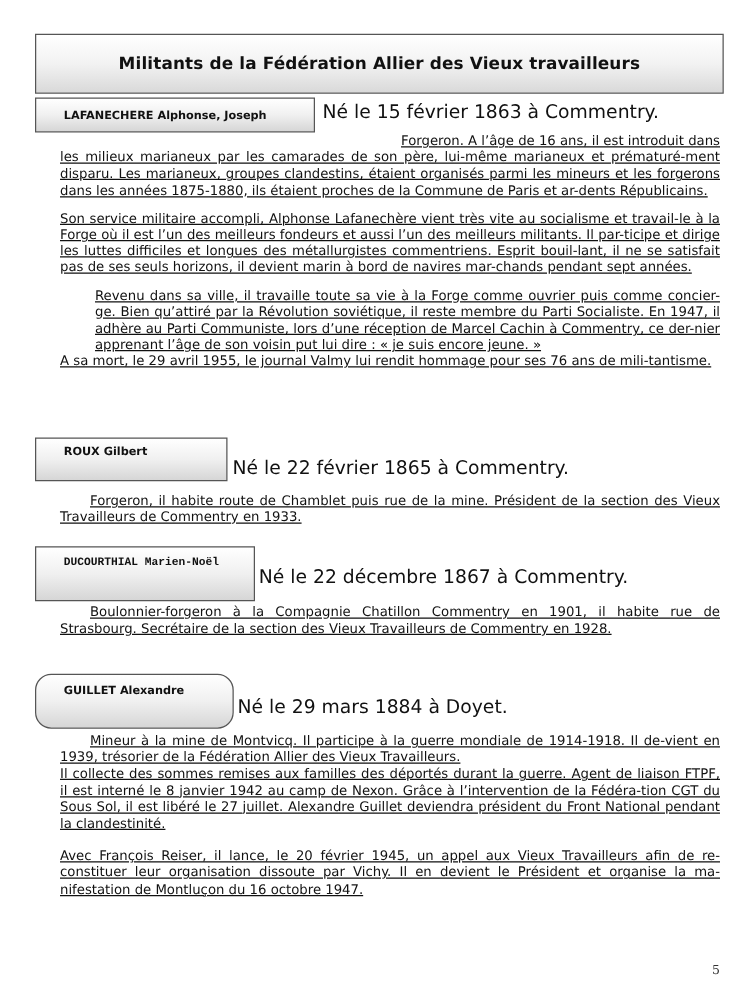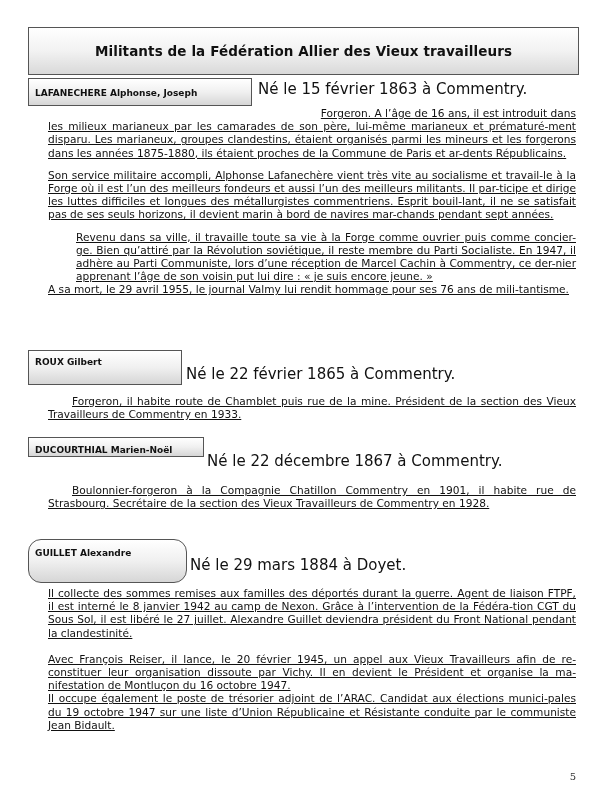--- a/index.html
+++ b/index.html
@@ -16,21 +16,21 @@
       display: flex; align-items: center; justify-content: center;
     }
     .title-box span {
       font-weight: bold; font-size: 13.5px; color: #111; letter-spacing: 0.1px;
     }
     .name-box {
       position: absolute; left: 28px;
       border: 1.5px solid #555; box-sizing: border-box;
       background: linear-gradient(to bottom, #ffffff 0%, #f0f0f0 50%, #d6d6d6 100%);
       font-weight: bold; font-size: 9px; color: #111;
-      padding-left: 6px;
+      padding-left: 22px;
     }
     .born {
       position: absolute; font-size: 15px; color: #111; white-space: nowrap;
     }
     .para {
       position: absolute; left: 48px; width: 528px;
       font-size: 10.6px; line-height: 13.2px;
       text-align: justify; color: #111; text-decoration: underline;
     }
     .para p { margin: 0; }
@@ -62,31 +62,31 @@
 </div>
 
 <div class="name-box" style="top:350px; width:154px; height:35px; line-height:22px;">
   <span>ROUX Gilbert</span>
 </div>
 <div class="born" style="left:186px; top:365px;">Né le 22 février 1865 à Commentry.</div>
 <div class="para" style="top:395px;">
   <p class="indent">Forgeron, il habite route de Chamblet puis rue de la mine. Président de la section des Vieux Travailleurs de Commentry en 1933.</p>
 </div>
 
-<div class="name-box" style="top:437px; width:176px; height:20px; line-height:24px;">
+<div class="name-box" style="top:437px; width:176px; height:44px; line-height:24px;font-family:Liberation Mono, monospace;">
   <span>DUCOURTHIAL Marien-Noël</span>
 </div>
 <div class="born" style="left:207px; top:452px;">Né le 22 décembre 1867 à Commentry.</div>
 <div class="para" style="top:484px;">
   <p class="indent">Boulonnier-forgeron à la Compagnie Chatillon Commentry en 1901, il habite rue de Strasbourg. Secrétaire de la section des Vieux Travailleurs de Commentry en 1928.</p>
 </div>
 
 <div class="name-box" style="top:539px; width:159px; height:44px; line-height:26px;border-radius:13px;">
   <span>GUILLET Alexandre</span>
 </div>
 <div class="born" style="left:190px; top:556px;">Né le 29 mars 1884 à Doyet.</div>
 <div class="para" style="top:587px;">
+  <p class="indent">Mineur à la mine de Montvicq. Il participe à la guerre mondiale de 1914-1918. Il de-vient en 1939, trésorier de la Fédération Allier des Vieux Travailleurs.</p>
   <p>Il collecte des sommes remises aux familles des déportés durant la guerre. Agent de liaison FTPF, il est interné le 8 janvier 1942 au camp de Nexon. Grâce à l’intervention de la Fédéra-tion CGT du Sous Sol, il est libéré le 27 juillet. Alexandre Guillet deviendra président du Front National pendant la clandestinité.</p>
   <p style="margin-top:13px;">Avec François Reiser, il lance, le 20 février 1945, un appel aux Vieux Travailleurs afin de re-constituer leur organisation dissoute par Vichy. Il en devient le Président et organise  la ma-nifestation de Montluçon du 16 octobre 1947.</p>
-  <p>Il occupe également le poste de trésorier adjoint de l’ARAC. Candidat aux élections munici-pales du 19 octobre 1947 sur une liste d’Union Républicaine et Résistante conduite par le communiste Jean Bidault.</p>
 </div>
 
 <div class="page-num">5</div>
 
 </body></html>

